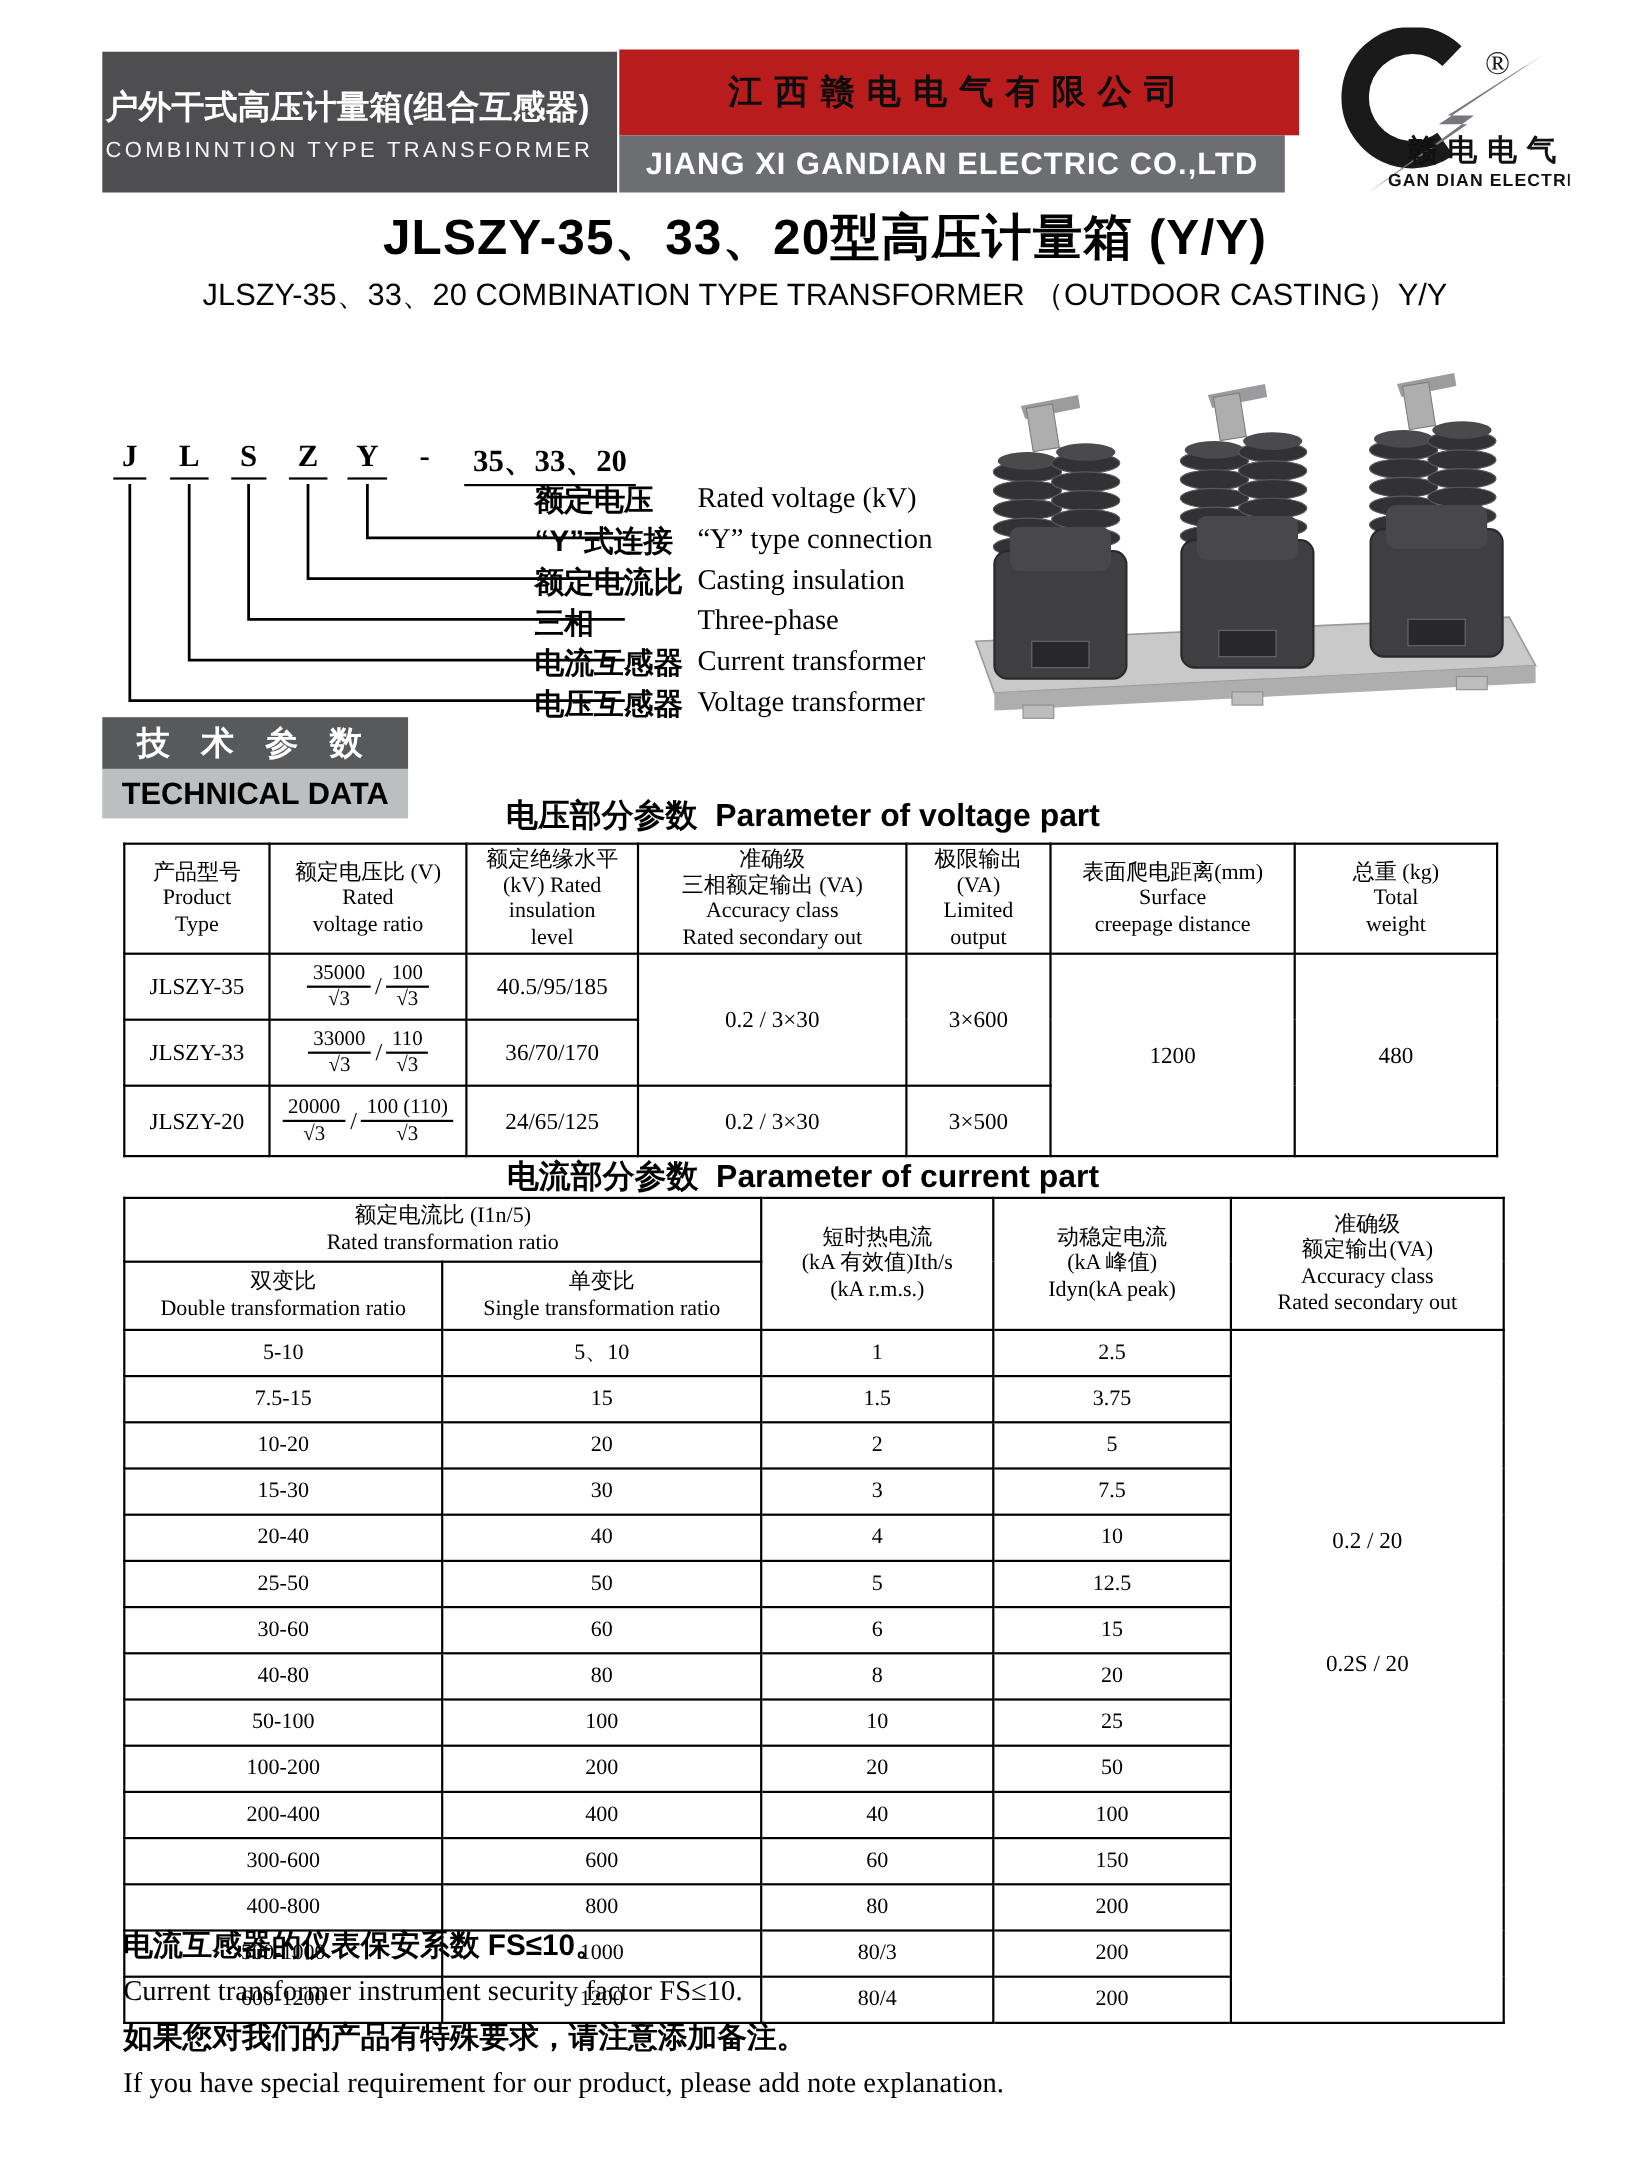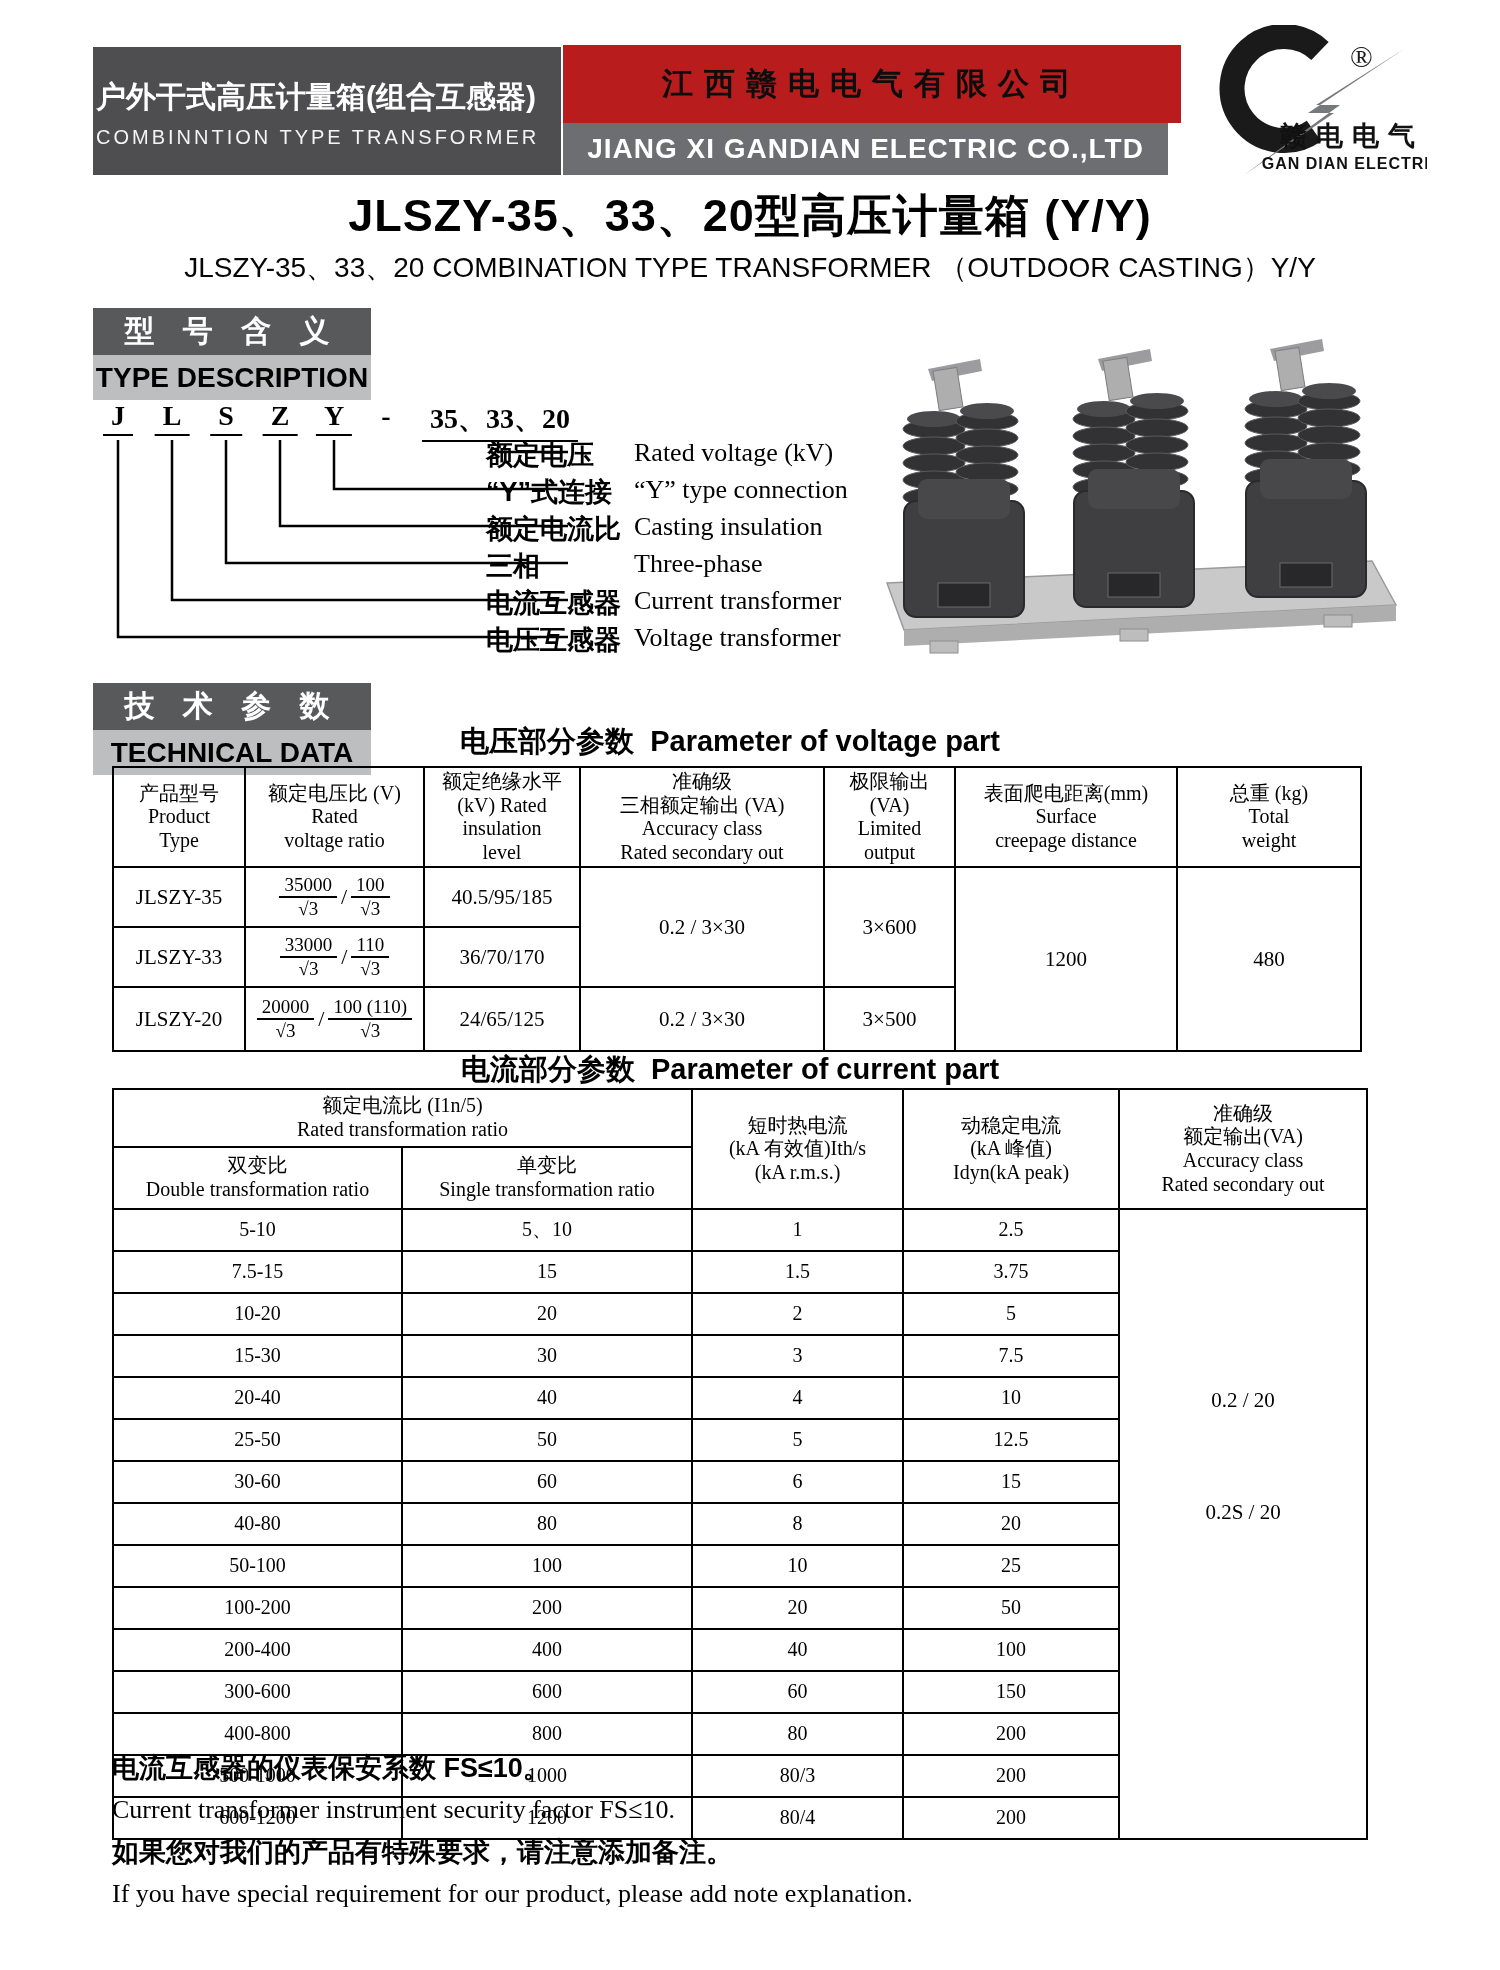--- a/index.html
+++ b/index.html
@@ -124,24 +124,20 @@
       <polygon points="212,24 124,80 148,80 52,150 142,88 116,88" fill="#77787b"></polygon>
       <text x="158" y="42" font-size="30" font-family="Liberation Serif, serif" fill="#1a1a1a">®</text>
       <text x="160" y="120" font-size="27" font-weight="bold" letter-spacing="9" text-anchor="middle" fill="#111" font-family="Liberation Sans, sans-serif">赣电电气</text>
       <text x="160" y="144" font-size="16" font-weight="bold" letter-spacing="1" text-anchor="middle" fill="#111" font-family="Liberation Sans, sans-serif">GAN DIAN ELECTRIC</text>
     </svg>
   </div>
 
   <div class="title">JLSZY-35、33、20型高压计量箱 (Y/Y)</div>
   <div class="subtitle">JLSZY-35、33、20 COMBINATION TYPE TRANSFORMER （OUTDOOR CASTING）Y/Y</div>
 
-  <div class="sec" style="top:308px;">
-    <div class="d">型 号 含 义</div>
-    <div class="l">TYPE DESCRIPTION</div>
-  </div>
 
   <div class="diag">
     <svg width="820" height="268">
       <path d="M 398 40 V 52 H 468" fill="none" stroke="#000" stroke-width="2.5"></path>
       <path d="M 234 40 V 89 H 468" fill="none" stroke="#000" stroke-width="2.5"></path>
       <path d="M 180 40 V 126 H 468" fill="none" stroke="#000" stroke-width="2.5"></path>
       <path d="M 126 40 V 163 H 468" fill="none" stroke="#000" stroke-width="2.5"></path>
       <path d="M 72 40 V 200 H 468" fill="none" stroke="#000" stroke-width="2.5"></path>
       <path d="M 18 40 V 237 H 468" fill="none" stroke="#000" stroke-width="2.5"></path>
     </svg>
@@ -234,21 +230,21 @@
         <ellipse cx="93" cy="121" rx="31" ry="9" fill="#323234" stroke="#5a5a5c"></ellipse>
         <ellipse cx="93" cy="138" rx="31" ry="9" fill="#323234" stroke="#5a5a5c"></ellipse>
         <ellipse cx="93" cy="60" rx="27" ry="8" fill="#4a4a4c"></ellipse>
         <rect x="10" y="150" width="120" height="116" rx="12" fill="#3f3f41" stroke="#2a2a2c" stroke-width="2"></rect>
         <rect x="24" y="128" width="92" height="40" rx="9" fill="#48484a"></rect>
         <rect x="44" y="232" width="52" height="24" fill="#28282a" stroke="#6a6a6a"></rect>
       </g>
     </svg>
   </div>
 
-  <div class="sec" style="top:683px;">
+  <div class="sec" style="top:652px;">
     <div class="d">技 术 参 数</div>
     <div class="l">TECHNICAL DATA</div>
   </div>
 
   <div class="ttitle" style="top:722px;">
     <span>电压部分参数</span>&nbsp;
     <span>Parameter of voltage part</span>
   </div>
 
   <table class="grid vtable">

